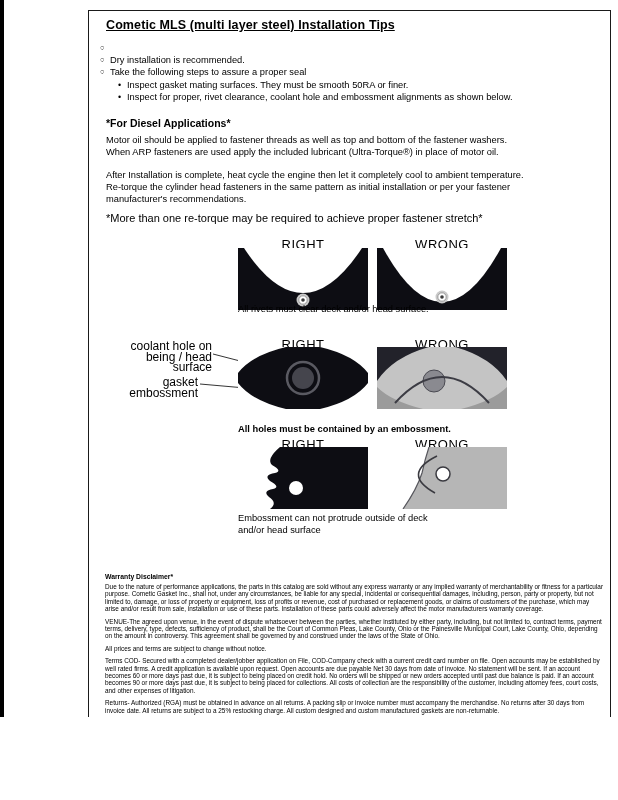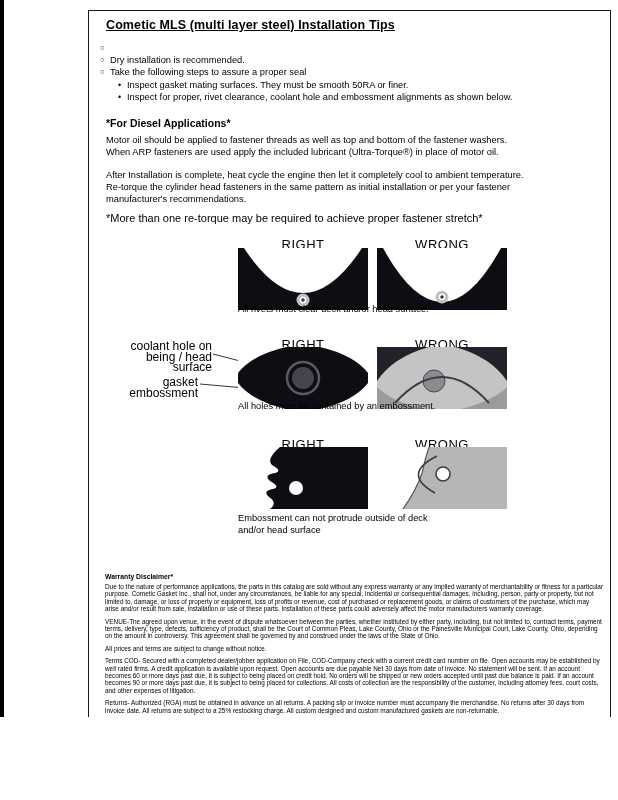--- a/index.html
+++ b/index.html
@@ -119,21 +119,21 @@
     <svg width="130" height="62" viewBox="0 0 130 62">
       <rect width="130" height="62" fill="#c4c4c4"></rect>
       <path d="M0,0 L52,0 Q16,10 0,34 Z" fill="#22222a"></path>
       <path d="M130,0 L78,0 Q114,10 130,34 Z" fill="#22222a"></path>
       <path d="M0,62 L46,62 Q14,54 0,40 Z" fill="#9b9b9b"></path>
       <path d="M130,62 L84,62 Q116,54 130,40 Z" fill="#9b9b9b"></path>
       <circle cx="57" cy="34" r="11" fill="#8a8a90" stroke="#4a4a52" stroke-width="1"></circle>
       <path d="M18,56 Q65,4 112,56" fill="none" stroke="#3c3c44" stroke-width="2"></path>
     </svg>
   </div>
-  <div class="cap" style="left:238px;top:401px;">All holes must be contained by an embossment.</div>
+  <div class="cap" style="left:238px;top:424px;font-weight:bold;">All holes must be contained by an embossment.</div>
 
   <div class="fh" style="left:238px;top:431px;">RIGHT</div>
   <div class="fh" style="left:377px;top:431px;">WRONG</div>
 
   <div class="fig" style="left:238px;top:447px;">
     <svg width="130" height="62" viewBox="0 0 130 62">
       <rect width="130" height="62" fill="#ffffff"></rect>
       <path d="M42,0 L130,0 L130,62 L32,62 Q40,56 31,50 Q24,44 35,42 Q43,40 32,34 Q25,28 37,26 Q45,24 34,18 Q28,12 42,0 Z" fill="#0d0d13"></path>
       <circle cx="58" cy="41" r="7" fill="#ffffff"></circle>
     </svg>

